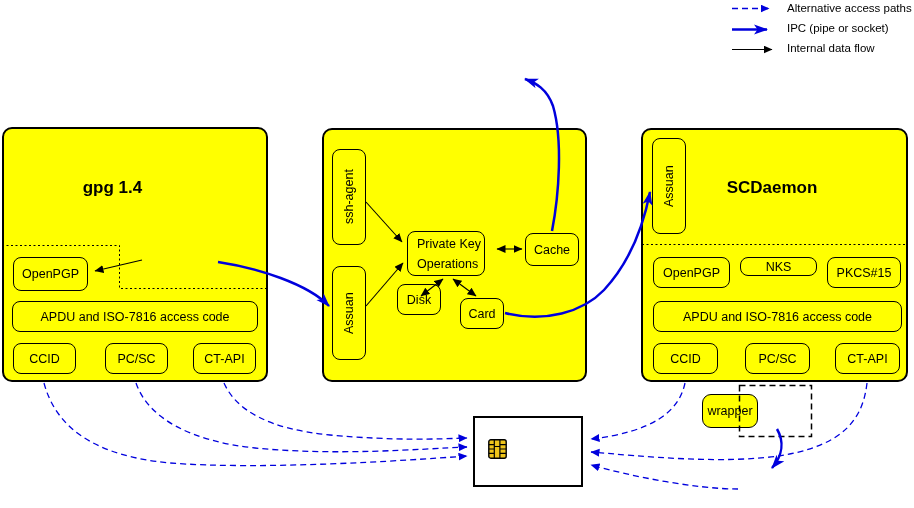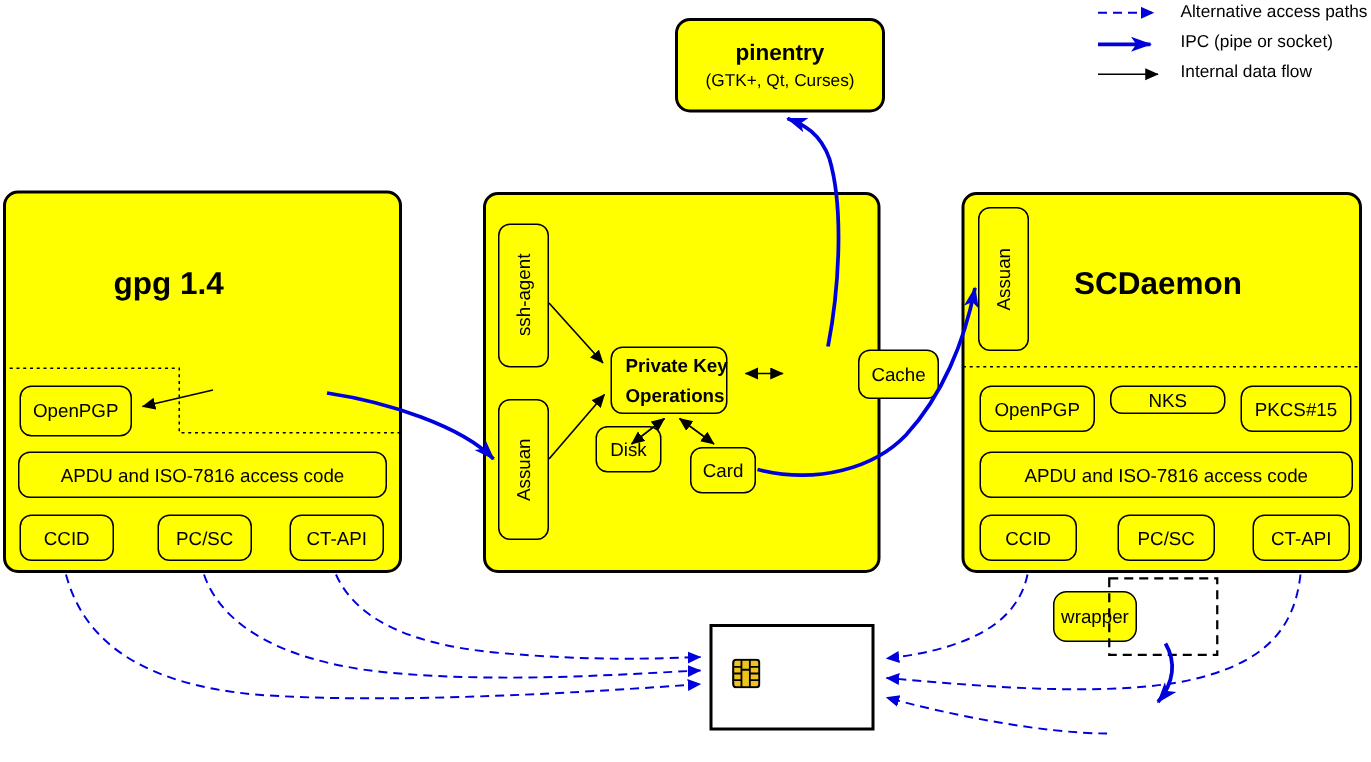--- a/index.html
+++ b/index.html
@@ -7,21 +7,21 @@
     --box-fill:#ffff00; --line:#000000; --blue:#0000dd; --bg:#ffffff; --chip:#eec41a;
   }
   html,body{margin:0;padding:0;background:var(--bg);}
   .stage{position:relative;width:914px;height:508px;background:var(--bg);
          font-family:"Liberation Sans","DejaVu Sans",sans-serif;color:var(--line);overflow:hidden;}
   .bigbox{position:absolute;background:var(--box-fill);border:2px solid var(--line);border-radius:10px;box-sizing:border-box;}
   .node{position:absolute;background:var(--box-fill);border:1.5px solid var(--line);border-radius:8px;
         box-sizing:border-box;display:flex;align-items:center;justify-content:center;
         font-size:12.5px;white-space:nowrap;}
   .vnode{writing-mode:vertical-rl;transform:rotate(180deg);}
-  .title{position:absolute;font-weight:bold;font-size:21px;text-align:center;white-space:nowrap;}
+  .title{position:absolute;font-weight:bold;font-size:17px;text-align:center;white-space:nowrap;}
   .pko{flex-direction:column;align-items:flex-start;justify-content:center;padding-left:9px;row-gap:6px;}
   .pinentry{position:absolute;background:var(--box-fill);border:2px solid var(--line);border-radius:10px;
             box-sizing:border-box;display:flex;flex-direction:column;align-items:center;justify-content:center;row-gap:4px;}
   .pinentry .t{font-weight:bold;font-size:15px;}
   .pinentry .s{font-size:11.5px;}
   .legend-label{position:absolute;font-size:11.5px;white-space:nowrap;}
   .smartcard{position:absolute;background:#ffffff;border:2px solid var(--line);box-sizing:border-box;}
   svg.overlay{position:absolute;left:0;top:0;pointer-events:none;}
   .st-black{stroke:var(--line);stroke-width:1.1;fill:none;}
   .st-blue{stroke:var(--blue);stroke-width:2.5;fill:none;}
@@ -37,38 +37,34 @@
 
 <div class="stage">
 
   <div class="bigbox" style="left:2px;top:127px;width:266px;height:255px;"></div>
   <div class="bigbox" style="left:322px;top:128px;width:265px;height:254px;"></div>
   <div class="bigbox" style="left:641px;top:128px;width:267px;height:254px;"></div>
 
   <div class="title" style="left:40px;top:178px;width:145px;">gpg 1.4</div>
   <div class="title" style="left:702px;top:178px;width:140px;">SCDaemon</div>
 
-  <div class="pinentry" style="left:450px;top:12px;width:140px;height:63px;">
-    <span class="t">pinentry</span>
-    <span class="s">(GTK+, Qt, Curses)</span>
-  </div>
 
   <div class="node" style="left:13px;top:257px;width:75px;height:34px;">OpenPGP</div>
   <div class="node" style="left:12px;top:301px;width:246px;height:31px;">APDU and ISO-7816 access code</div>
   <div class="node" style="left:13px;top:343px;width:63px;height:31px;">CCID</div>
   <div class="node" style="left:105px;top:343px;width:63px;height:31px;">PC/SC</div>
   <div class="node" style="left:193px;top:343px;width:63px;height:31px;">CT-API</div>
 
   <div class="node vnode" style="left:332px;top:149px;width:34px;height:96px;">ssh-agent</div>
   <div class="node vnode" style="left:332px;top:266px;width:34px;height:94px;">Assuan</div>
-  <div class="node pko" style="left:407px;top:231px;width:78px;height:45px;font-weight:bold;">
+  <div class="node pko" style="left:407px;top:231px;width:78px;height:45px;">
     <span>Private Key</span>
     <span>Operations</span>
   </div>
-  <div class="node" style="left:525px;top:233px;width:54px;height:33px;margin-left:47px;">Cache</div>
+  <div class="node" style="left:525px;top:233px;width:54px;height:33px;">Cache</div>
   <div class="node" style="left:397px;top:284px;width:44px;height:31px;">Disk</div>
   <div class="node" style="left:460px;top:298px;width:44px;height:31px;">Card</div>
 
   <div class="node vnode" style="left:652px;top:138px;width:34px;height:96px;">Assuan</div>
   <div class="node" style="left:653px;top:257px;width:77px;height:31px;">OpenPGP</div>
   <div class="node" style="left:740px;top:257px;width:77px;height:19px;">NKS</div>
   <div class="node" style="left:827px;top:257px;width:74px;height:31px;text-align:right;">PKCS#15</div>
   <div class="node" style="left:653px;top:301px;width:249px;height:31px;">APDU and ISO-7816 access code</div>
   <div class="node" style="left:653px;top:343px;width:65px;height:31px;">CCID</div>
   <div class="node" style="left:745px;top:343px;width:65px;height:31px;">PC/SC</div>

